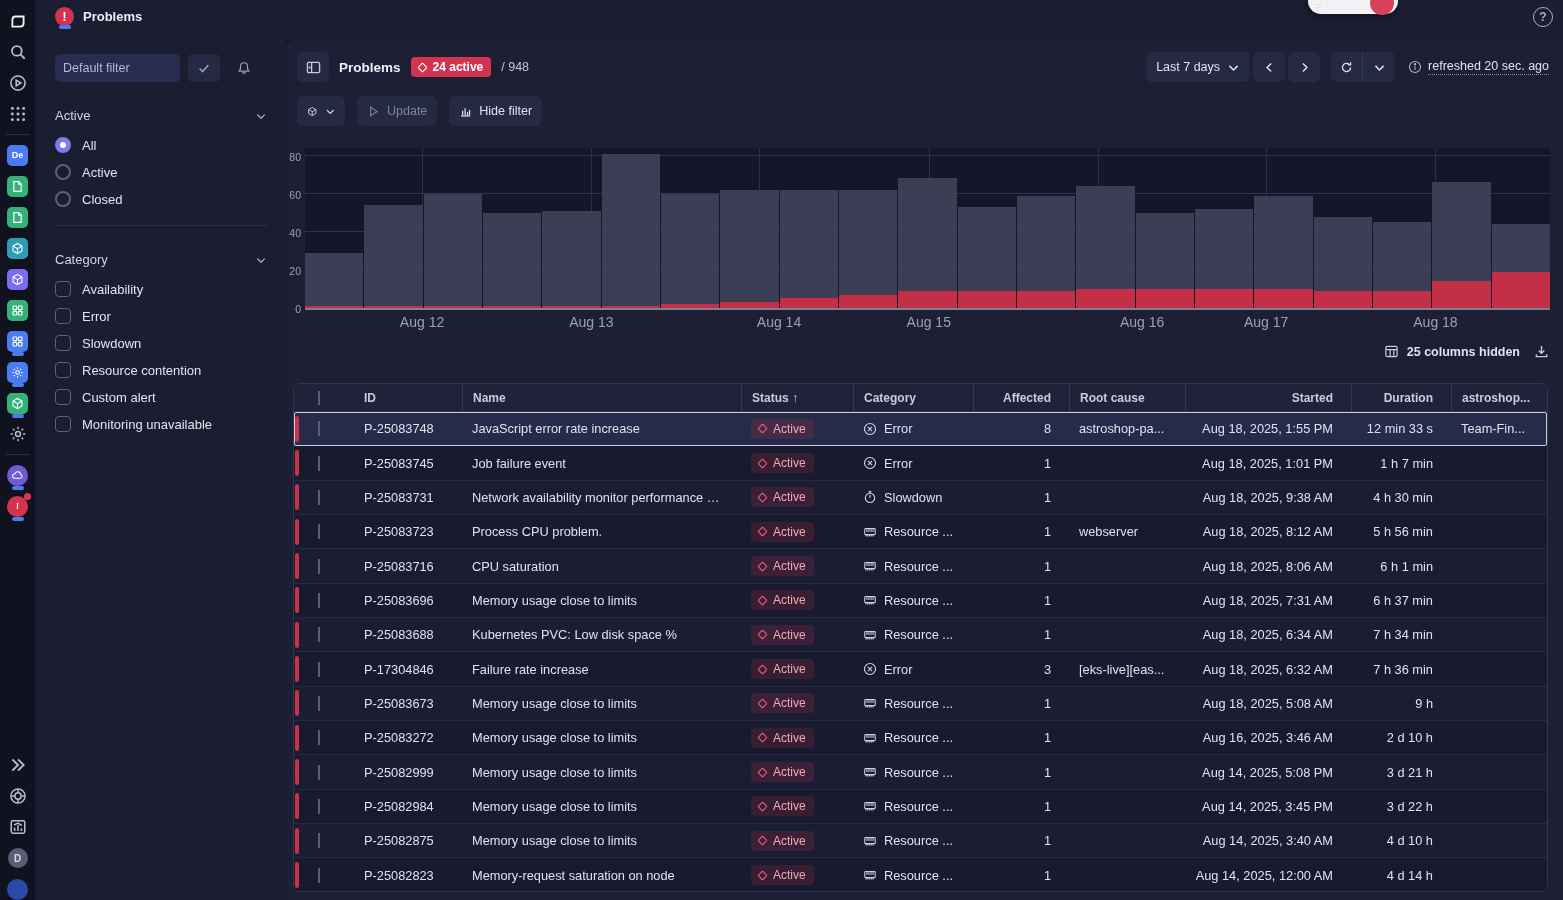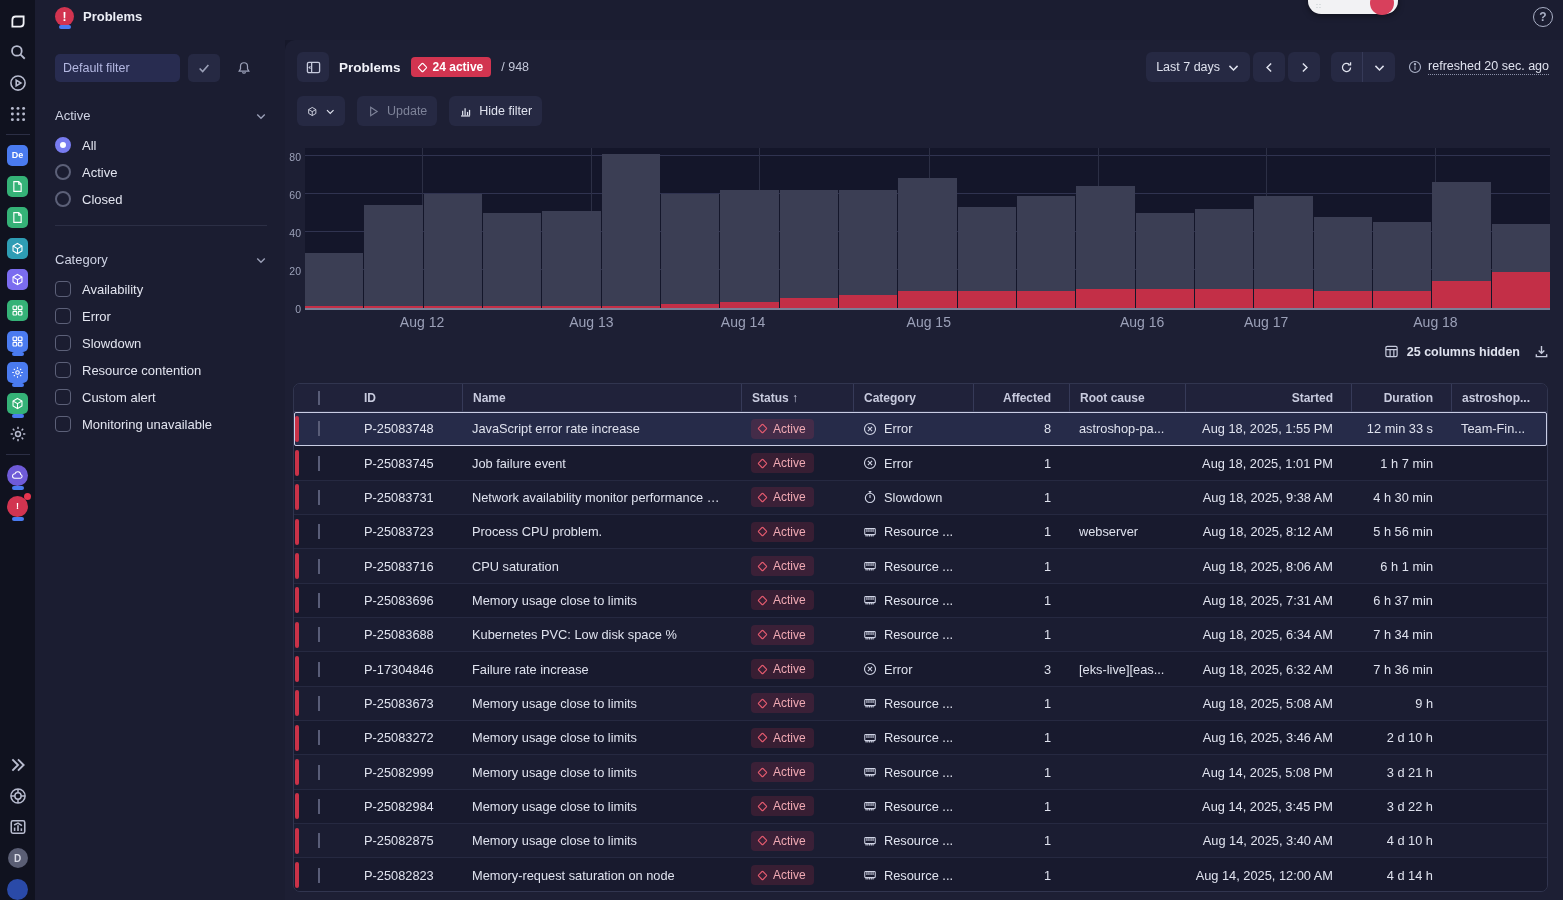--- a/index.html
+++ b/index.html
@@ -563,21 +563,21 @@
         </div>
       </div>
     <div class="baseline"></div>
   <div class="ytick" style="top: 165px;">0</div>
       <div class="ytick" style="top: 126.905px;">20</div>
       <div class="ytick" style="top: 88.8095px;">40</div>
       <div class="ytick" style="top: 50.7143px;">60</div>
       <div class="ytick" style="top: 12.619px;">80</div>
       <div class="xlab" style="left: 137.03px;">Aug 12</div>
       <div class="xlab" style="left: 306.35px;">Aug 13</div>
-      <div class="xlab" style="left: 458px;">Aug 14</div>
+      <div class="xlab" style="left: 494px;">Aug 14</div>
       <div class="xlab" style="left: 643.745px;">Aug 15</div>
       <div class="xlab" style="left: 813.065px; margin-left: 44px;">Aug 16</div>
       <div class="xlab" style="left: 981.14px;">Aug 17</div>
       <div class="xlab" style="left: 1150.46px;">Aug 18</div>
     </div>
 
   <div class="tools">
     <span class="hidecols">
       <svg viewBox="0 0 16 16" fill="none" stroke="currentColor" stroke-width="1.3">
           <rect x="2" y="2.5" width="12" height="11" rx="1.5"></rect>

